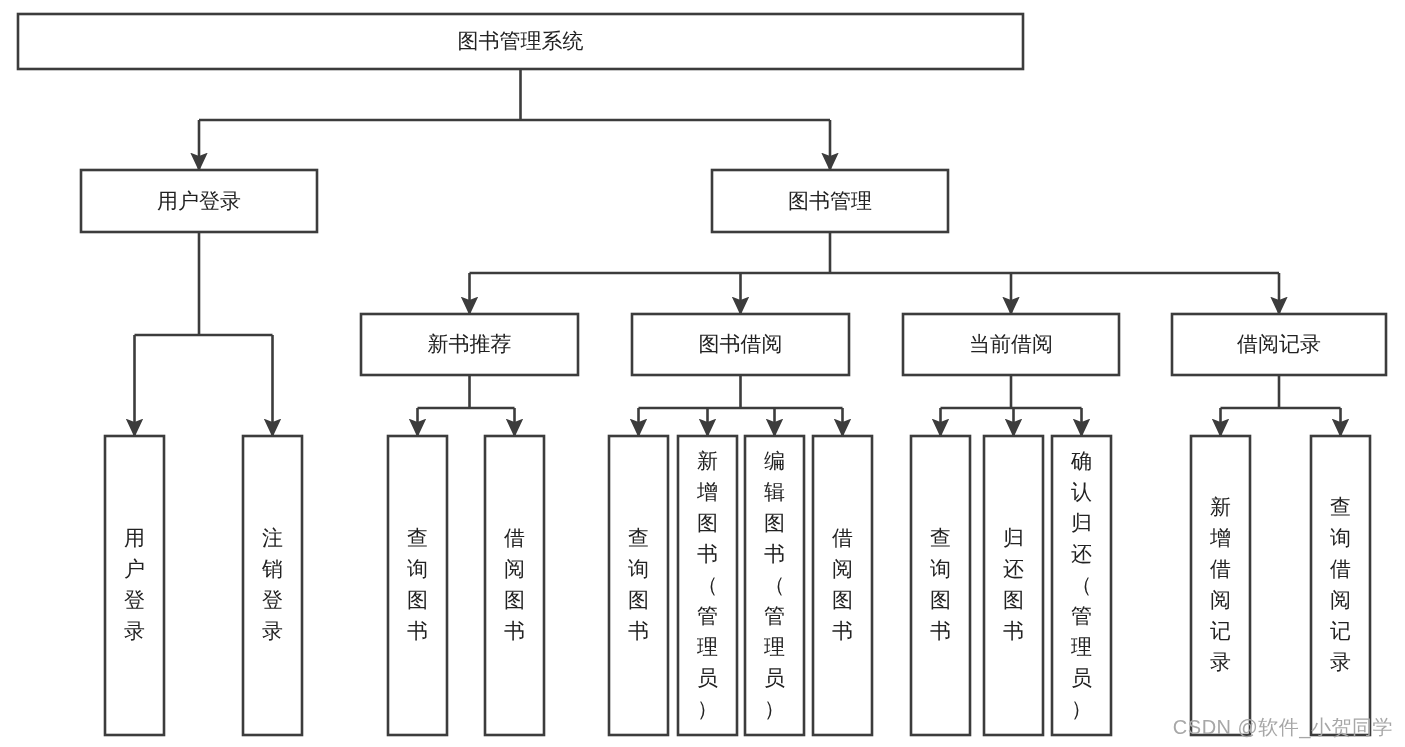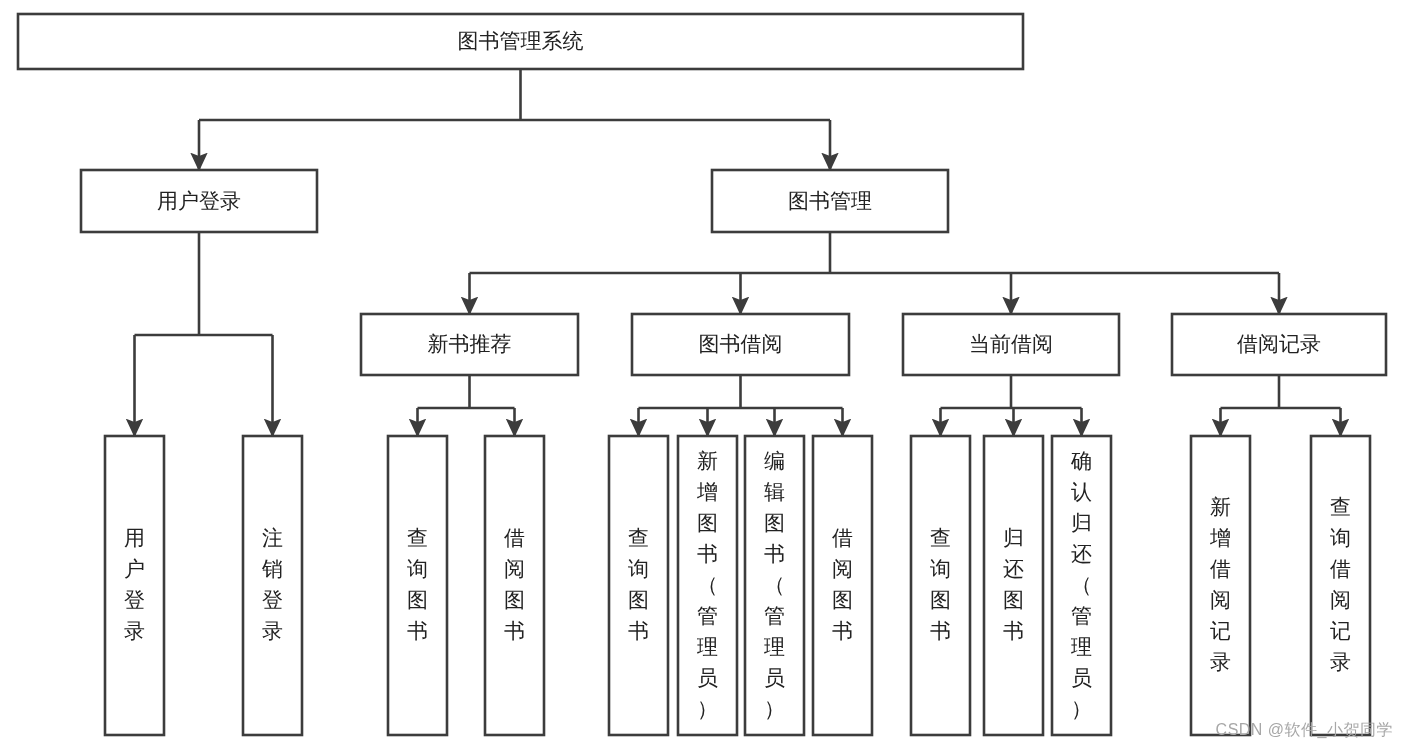--- a/index.html
+++ b/index.html
@@ -50,21 +50,21 @@
     font-family: "Liberation Sans", "DejaVu Sans", sans-serif;
     font-size: 21px;
     fill: #222222;
     text-anchor: middle;
   }
   .watermark {
     position: absolute;
     right: 12px;
     bottom: 6px;
     font-family: "Liberation Sans", "DejaVu Sans", sans-serif;
-    font-size: 16px;
+    font-size: 20px;
     color: #a7a7a7;
     letter-spacing: 0.5px;
     white-space: nowrap;
     user-select: none;
   }
 </style>
 </head>
 <body>
 
 <div id="diagram-root">

